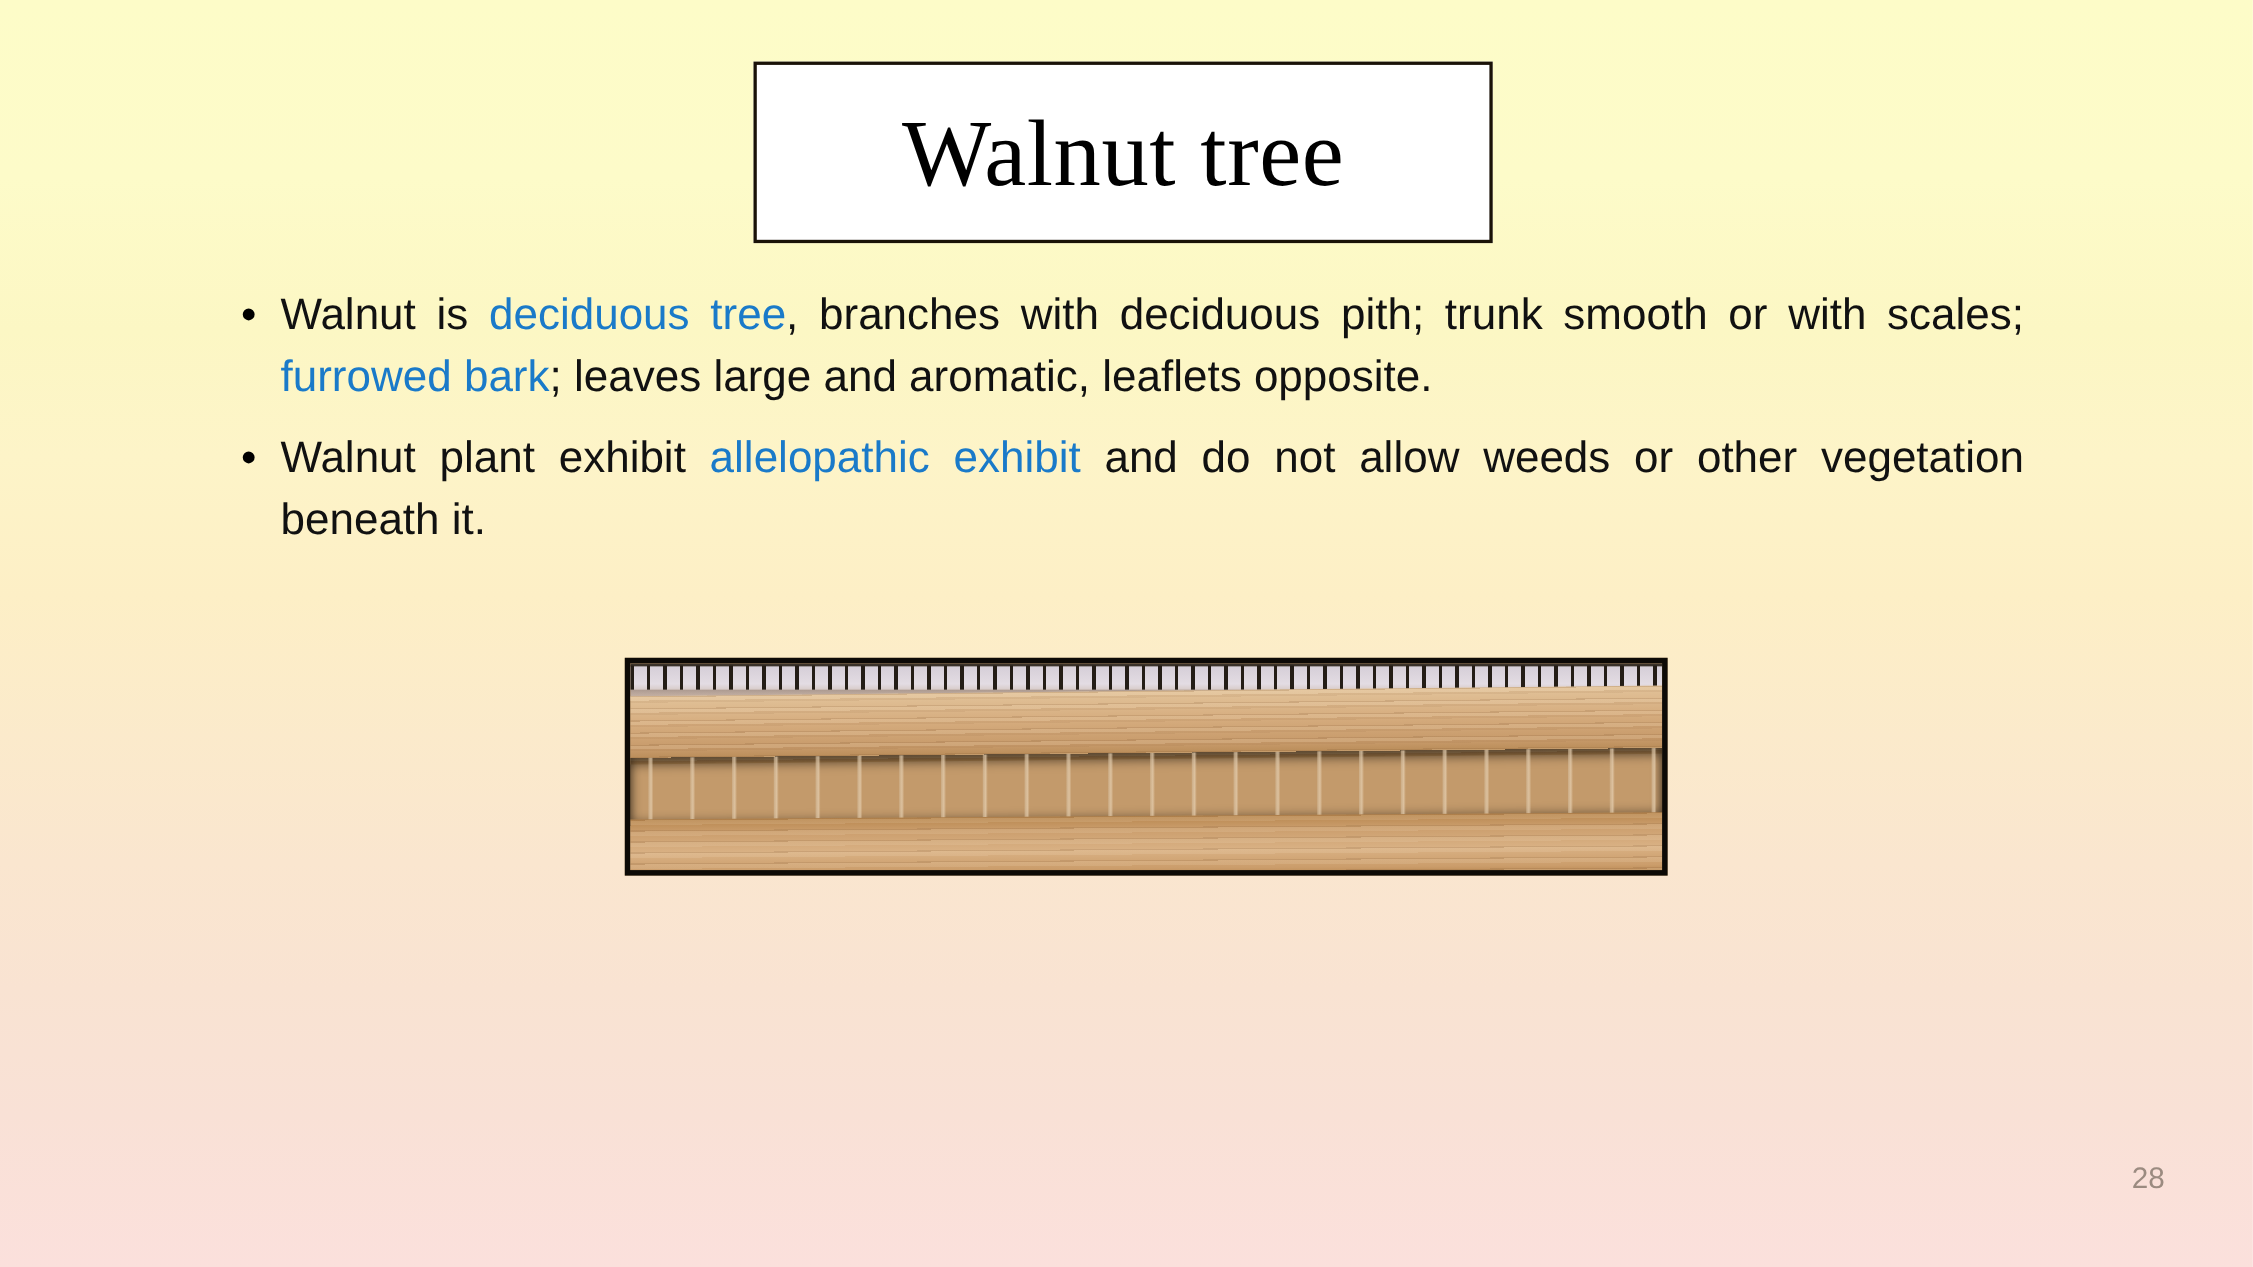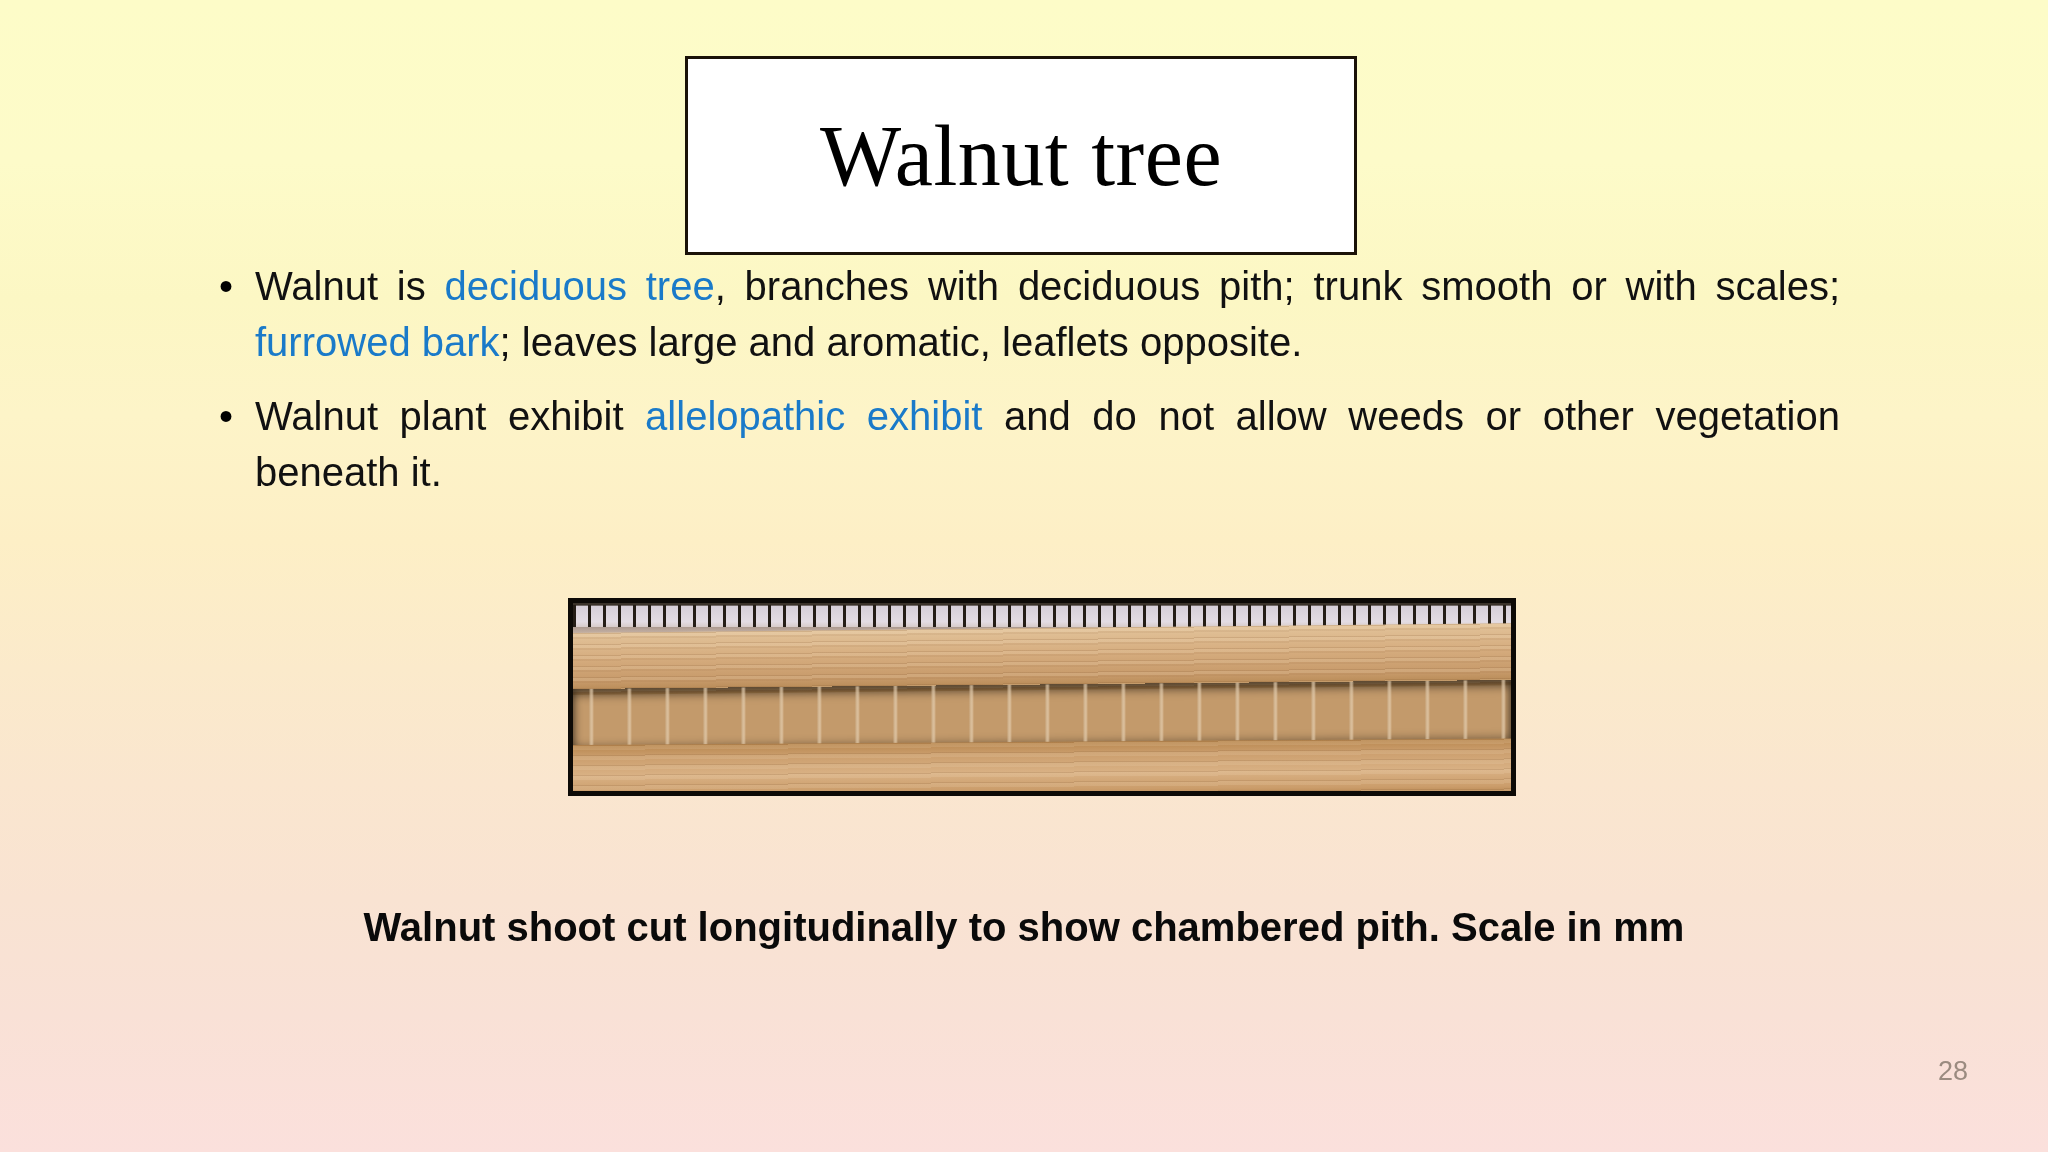--- a/index.html
+++ b/index.html
@@ -32,21 +32,21 @@
         #fbe0dc 100%);
     overflow: hidden;
   }
 
   
   #title-box {
     position: absolute;
     left: 685px;
     top: 56px;
     width: 672px;
-    height: 199px;
+    height: 165px;
     background: #ffffff;
     border: 3px solid #1a1208;
     box-sizing: border-box;
     display: flex;
     align-items: center;
     justify-content: center;
   }
   #title-text {
     font-family: "Liberation Serif", serif;
     font-size: 86px;
@@ -258,17 +258,16 @@
         <div class="ruler-shadow"></div>
       </div>
       <div class="wood-upper"></div>
       <div class="pith-band">
         <div class="pith-chambers"></div>
       </div>
       <div class="wood-lower"></div>
     </div>
   </div>
 
-  <div id="caption">Walnut shoot cut longitudinally to show chambered pith. Scale in mm</div>
 
   <div id="page-number">28</div>
 
 </div>
 
 </body></html>

